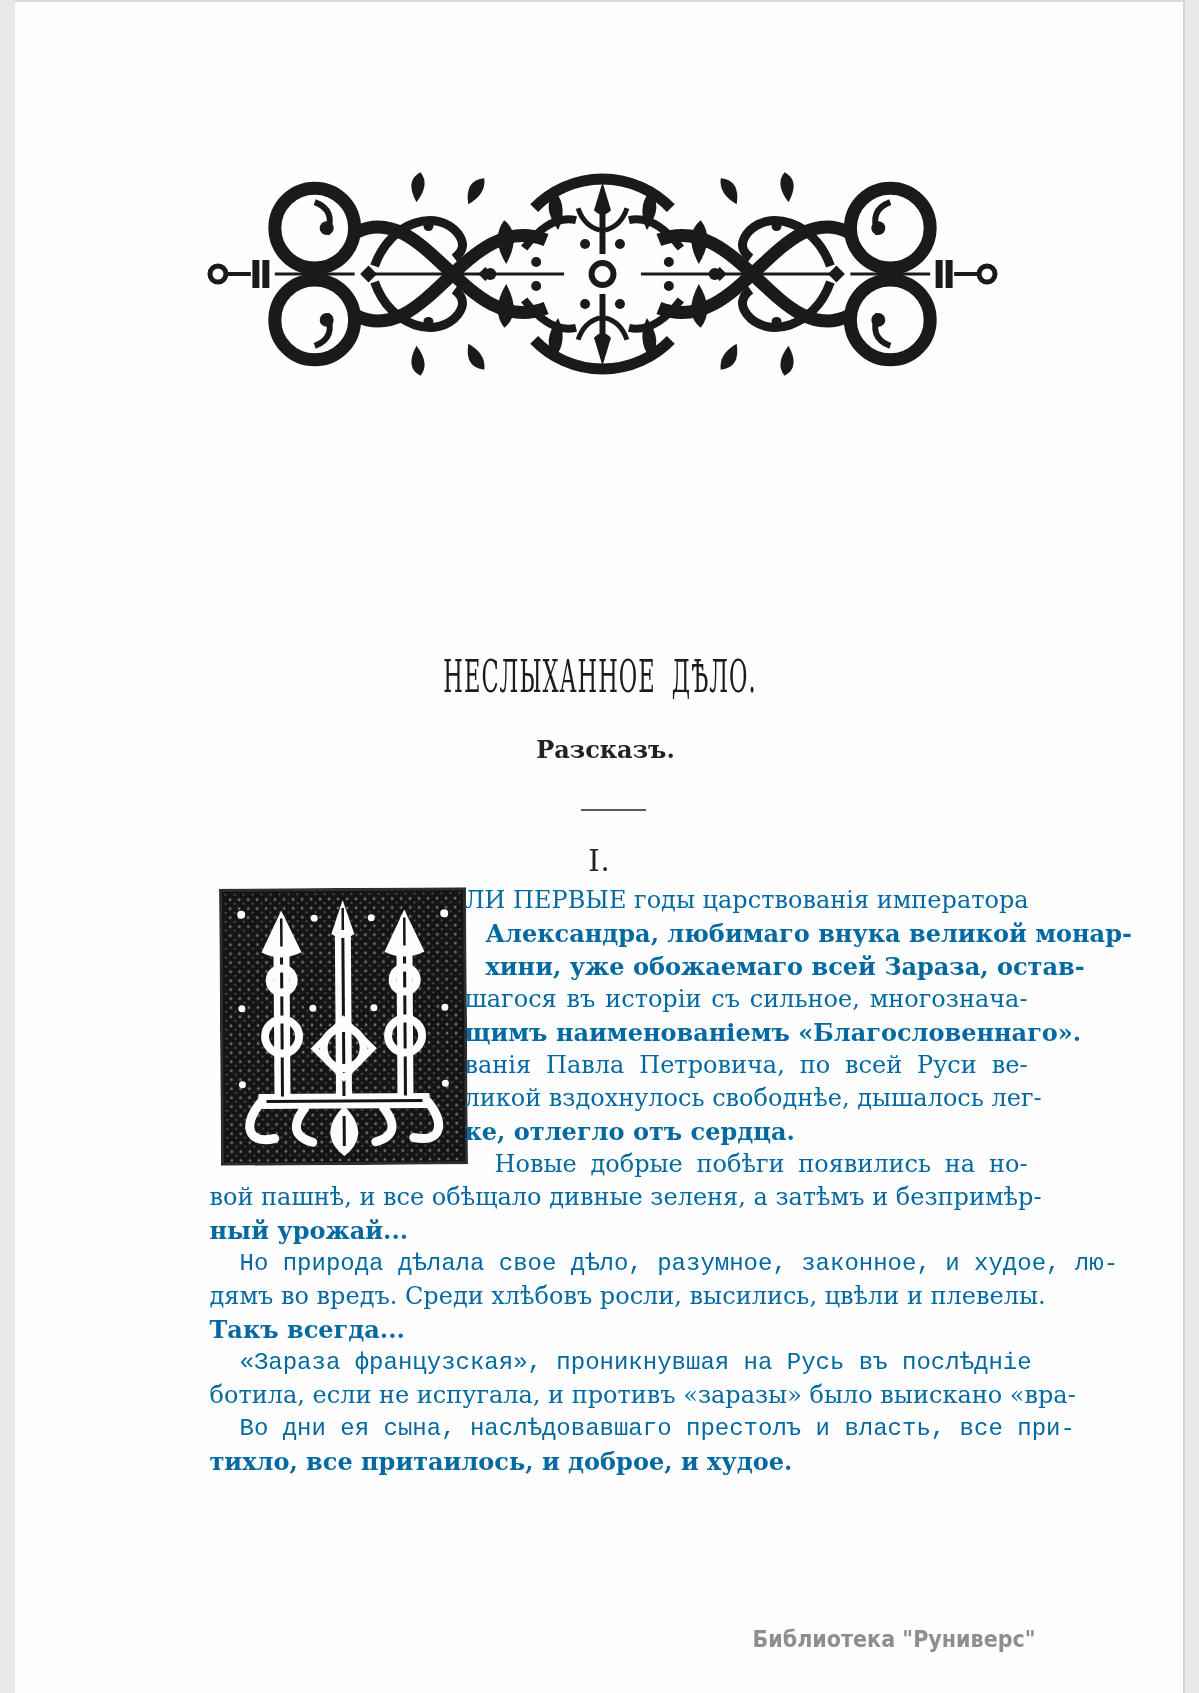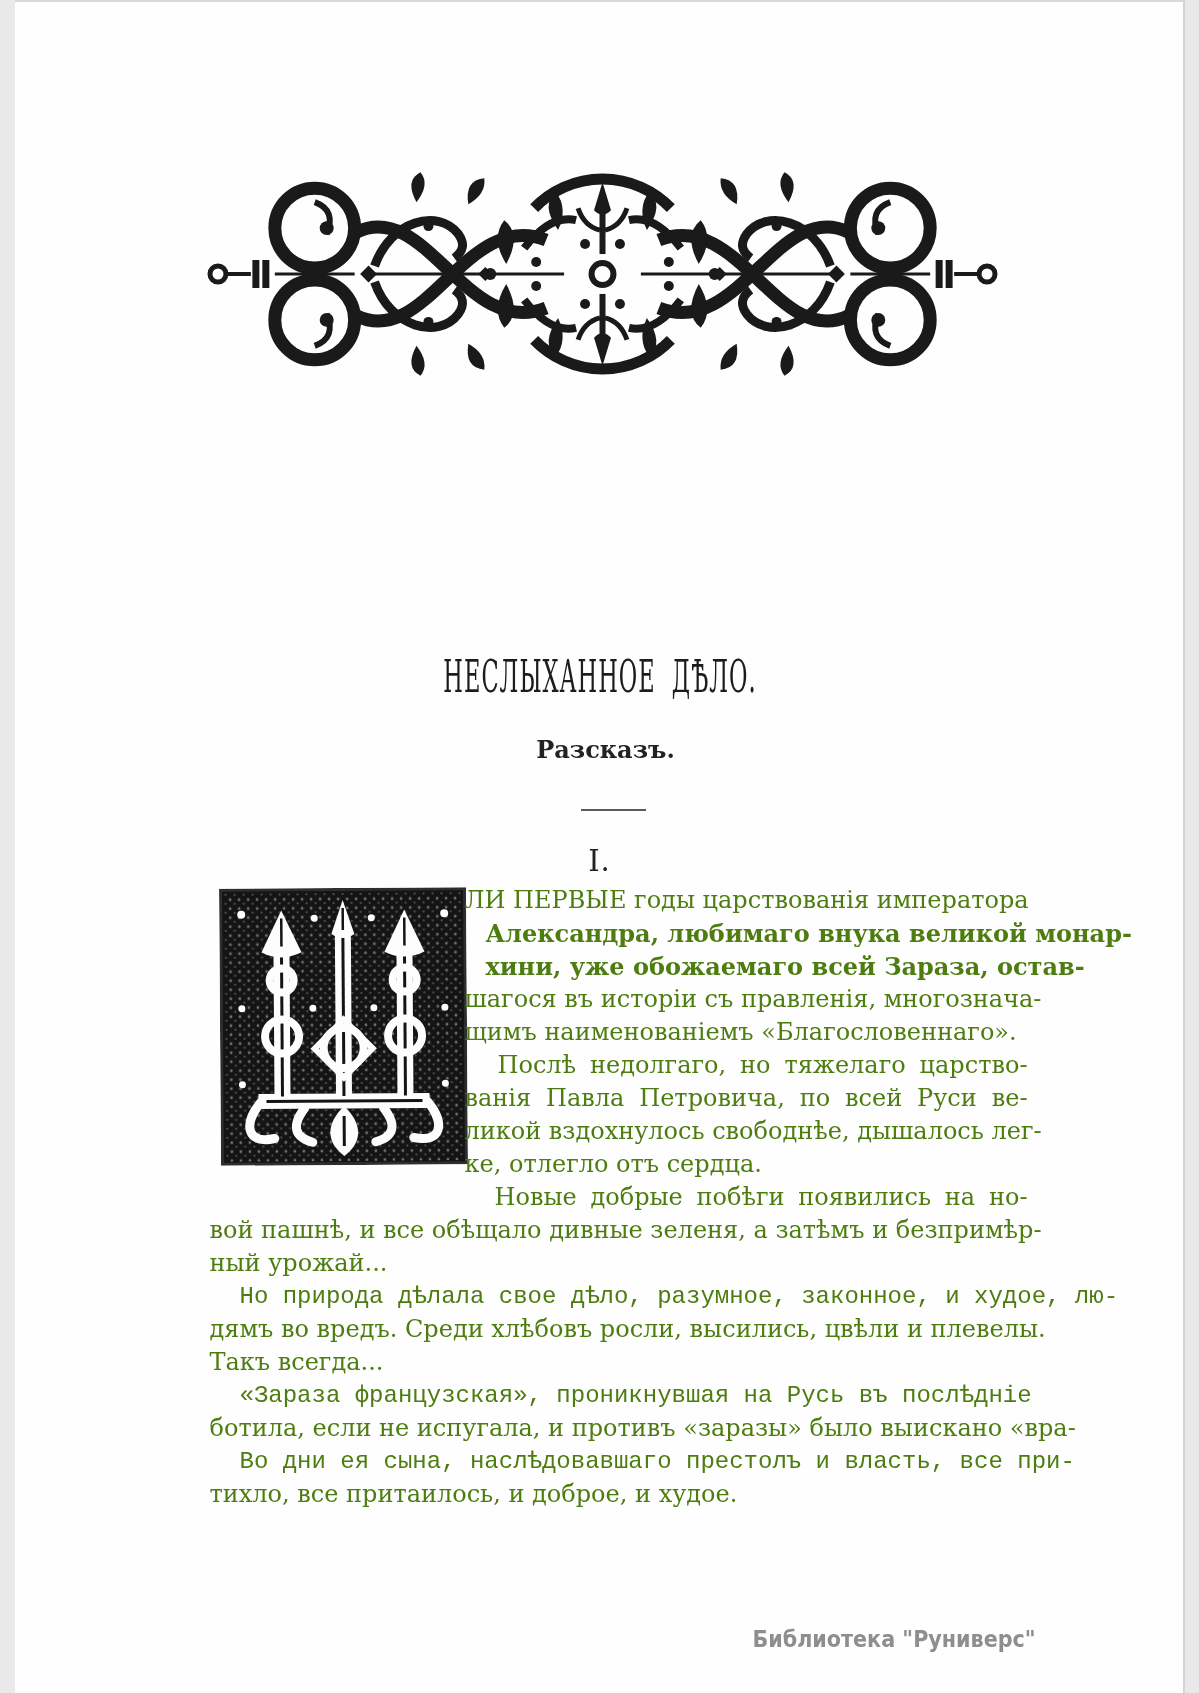--- a/index.html
+++ b/index.html
@@ -33,24 +33,24 @@
     position:absolute;left:566px;top:809px;width:65px;height:2px;
     background:#5a5a5a;
   }
   .section-no{
     position:absolute;left:0;top:844px;width:100%;
     text-align:center;font-size:29px;color:#242220;letter-spacing:1px;
   }
 
   .body-text{
     position:absolute;left:195px;top:884px;width:818px;
-    font-size:24px;line-height:33px;color:#4d7c0f;
+    font-size:24px;line-height:33px;color:#0369a1;
   }
   .ln{height:33px;text-align:justify;text-align-last:justify;white-space:nowrap;}
-  .ln.end{text-align:center;text-align-last:left;}
+  .ln.end{text-align:center;text-align-last:left;font-weight:bold;}
   .ln.w{margin-left:255px;}
   .ln.w2{margin-left:276px;font-weight:bold;}
   .ln.wi{margin-left:288px;}
   .ln.wi2{margin-left:285px;}
   .ln.ind{text-indent:30px;font-family:Liberation Mono, monospace;}
 
   .watermark{
     position:absolute;top:1626px;right:149px;
     font-family:"DejaVu Sans","Liberation Sans",sans-serif;
     font-weight:bold;font-size:23px;color:#8e8e8e;
@@ -184,23 +184,22 @@
         <circle cx="154" cy="120" r="3.5"></circle>
       <circle cx="22" cy="196" r="3.5"></circle>
         <circle cx="225" cy="196" r="3.5"></circle>
     </g>
   </svg>
 
   <div class="body-text">
     <div class="ln w">ЛИ ПЕРВЫЕ годы царствованія императора</div>
     <div class="ln w2">Александра, любимаго внука великой монар-</div>
     <div class="ln w2">хини, уже обожаемаго всей Зараза, остав-</div>
-    <div class="ln w">шагося въ исторіи съ правленія, многознача-</div>
+    <div class="ln w">шагося въ исторіи съ сильное, многознача-</div>
     <div class="ln w end">щимъ наименованіемъ «Благословеннаго».</div>
-    <div class="ln wi">Послѣ недолгаго, но тяжелаго царство-</div>
     <div class="ln w">ванія Павла Петровича, по всей Руси ве-</div>
     <div class="ln w">ликой вздохнулось свободнѣе, дышалось лег-</div>
     <div class="ln w end">ке, отлегло отъ сердца.</div>
     <div class="ln wi2">Новые добрые побѣги появились на но-</div>
     <div class="ln">вой пашнѣ, и все обѣщало дивные зеленя, а затѣмъ и безпримѣр-</div>
     <div class="ln end">ный урожай...</div>
     <div class="ln ind">Но природа дѣлала свое дѣло, разумное, законное, и худое, лю-</div>
     <div class="ln">дямъ во вредъ. Среди хлѣбовъ росли, высились, цвѣли и плевелы.</div>
     <div class="ln end">Такъ всегда...</div>
     <div class="ln ind">«Зараза французская», проникнувшая на Русь въ послѣдніе</div>

